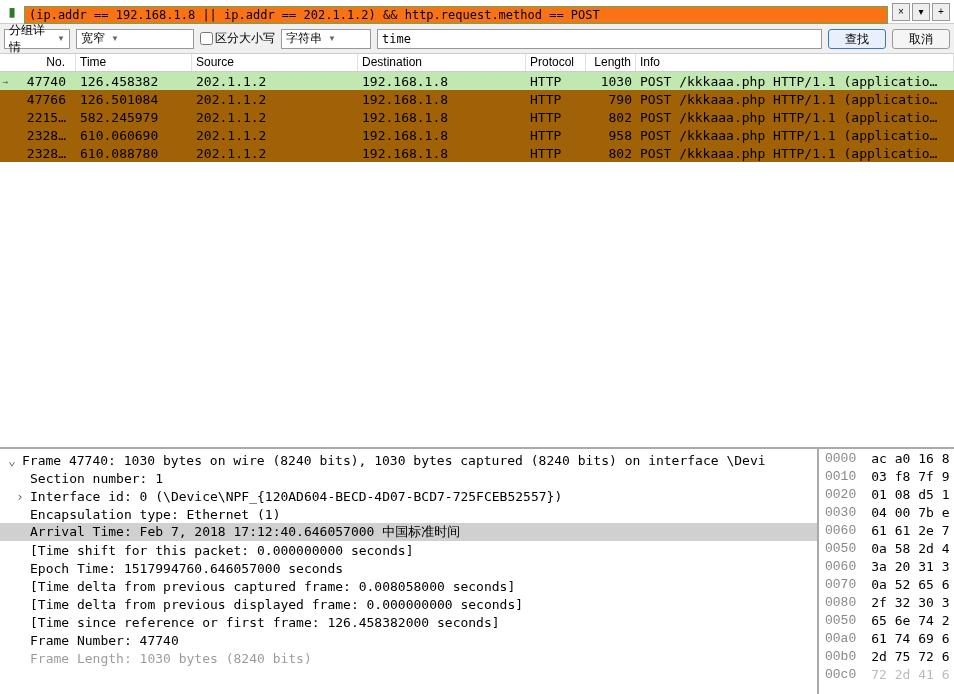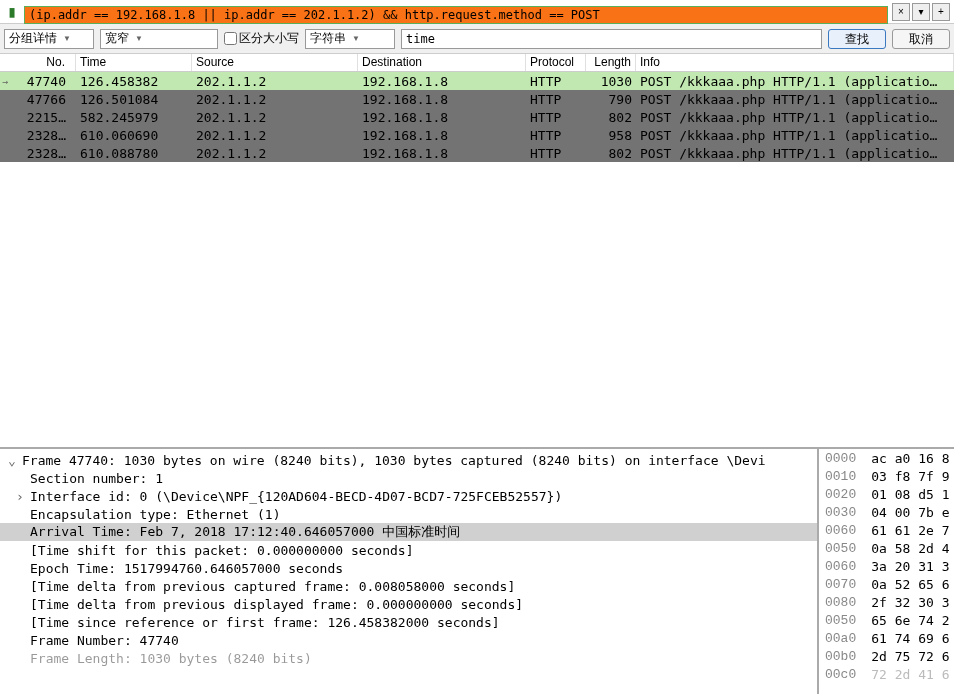--- a/index.html
+++ b/index.html
@@ -67,21 +67,21 @@
     .dropdown {
       border: 1px solid #999;
       background: #fff;
       padding: 1px 4px;
       height: 20px;
       display: flex;
       align-items: center;
       font-size: 12px;
     }
     .dropdown .arrow { margin-left: 6px; font-size: 8px; color: #666; }
-    .dd-group { width: 90px; }
+    .dd-group { width: 66px; }
     .dd-wide { width: 118px; }
     .checkbox-wrap {
       display: flex;
       align-items: center;
       gap: 2px;
     }
     .checkbox-wrap input { width: 13px; height: 13px; }
     .dd-str { width: 90px; }
     .search-input {
       flex: 1;
@@ -131,21 +131,21 @@
     .prow {
       display: flex;
       height: 18px;
       align-items: center;
     }
     .prow > div {
       padding: 0 4px;
       white-space: nowrap;
       overflow: hidden;
     }
-    .prow.green { background: #737373; }
+    .prow.green { background: #a16207; }
     .prow.green.selected { background: #c0e8b0; }
     .col-no { width: 76px; text-align: right; padding-right: 10px !important; }
     .col-time { width: 116px; }
     .col-src { width: 166px; }
     .col-dst { width: 168px; }
     .col-proto { width: 60px; }
     .col-len { width: 50px; text-align: right; }
     .col-info { flex: 1; }
     .row-arrow {
       position: absolute;

